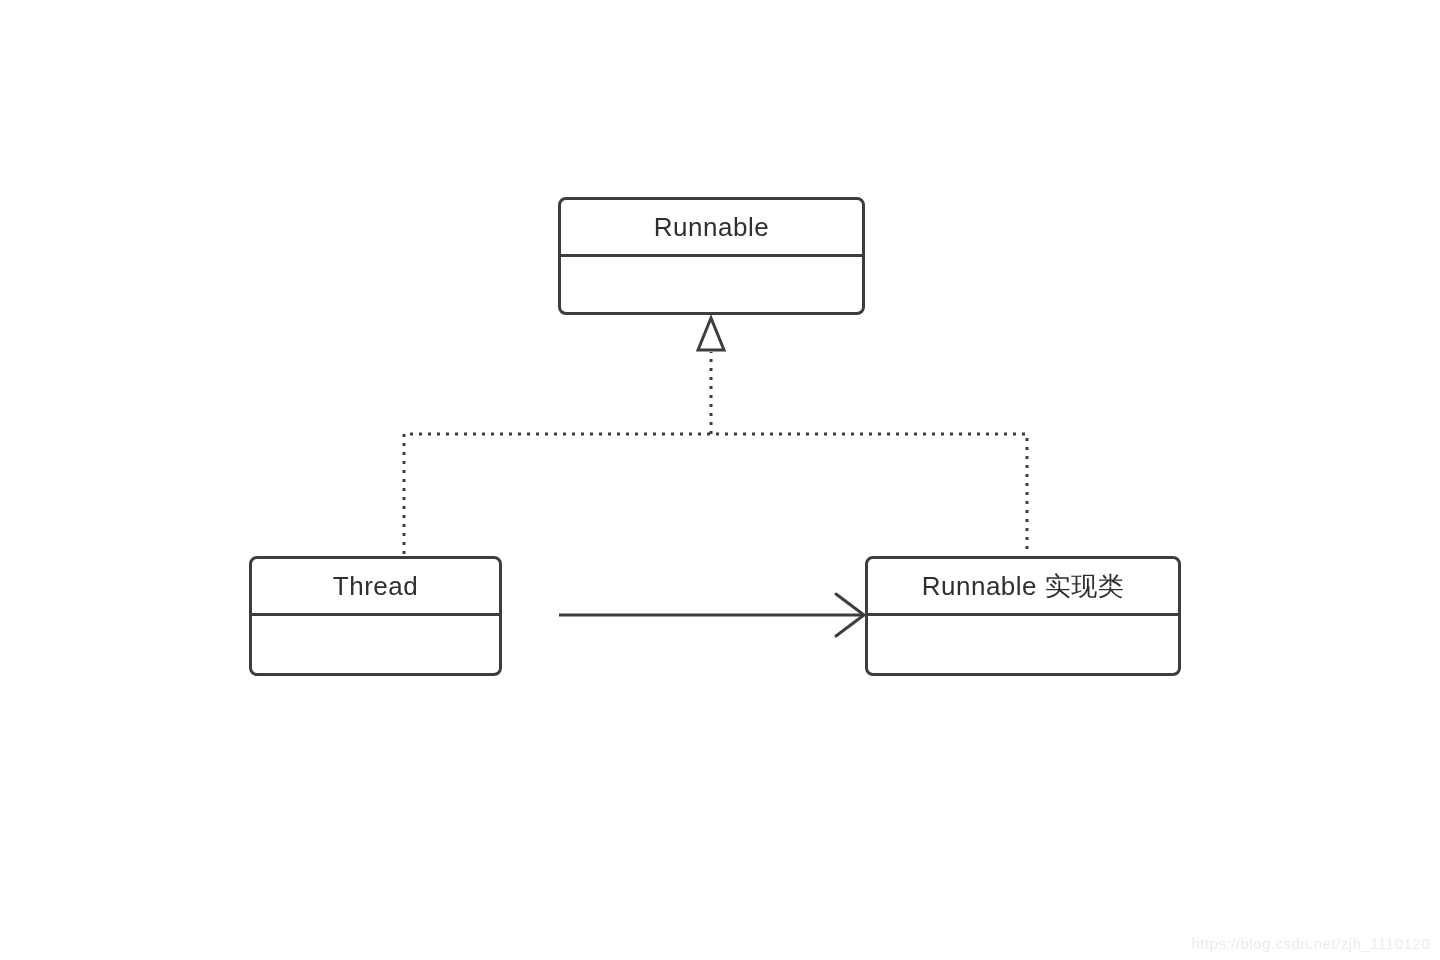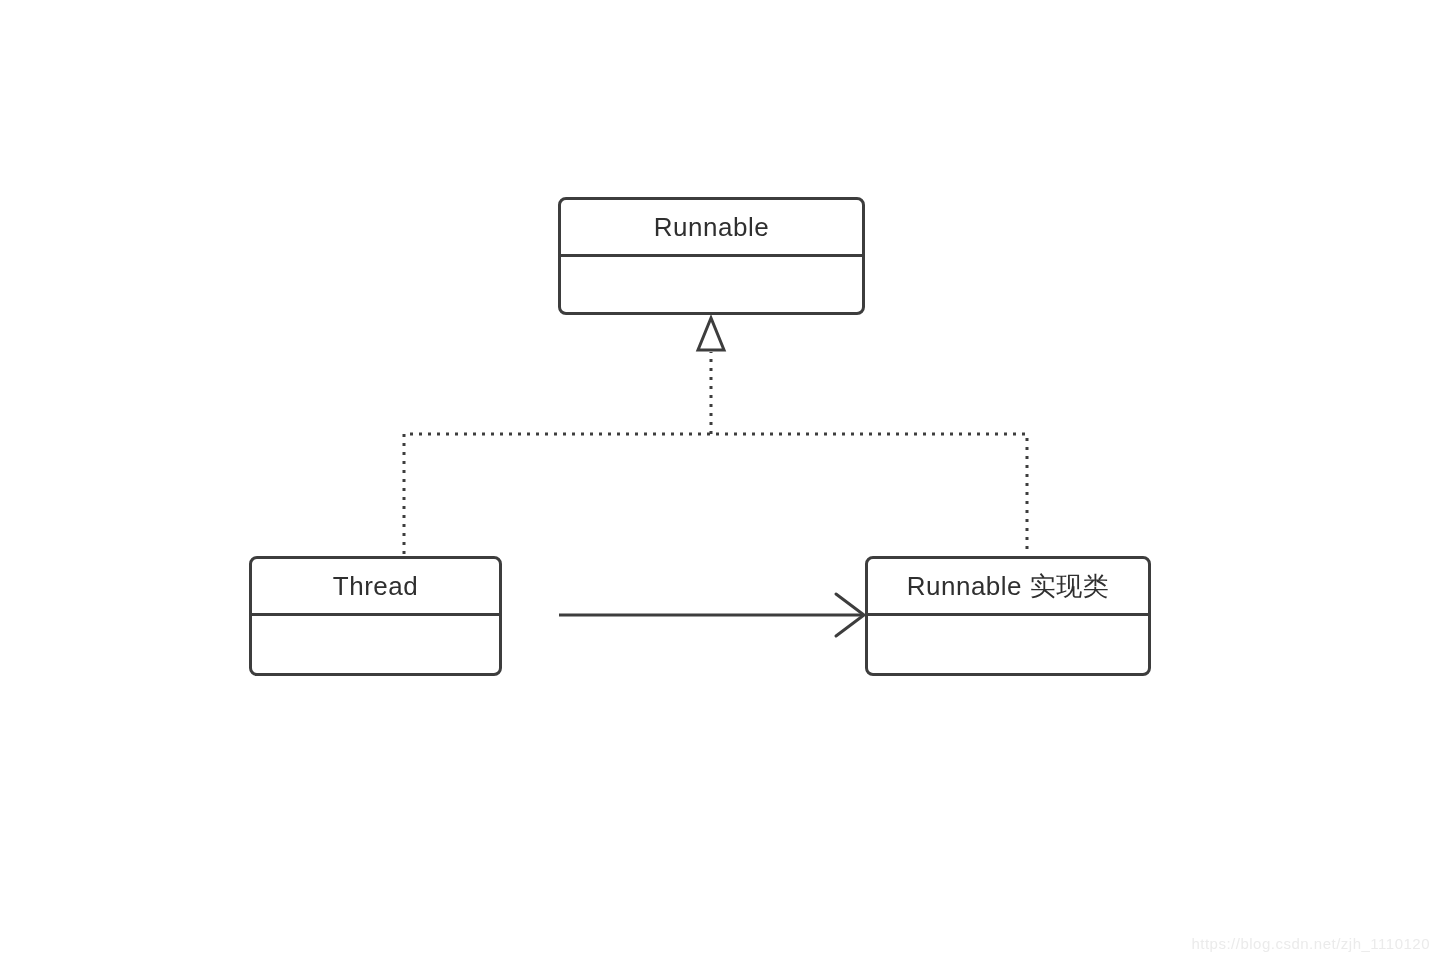--- a/index.html
+++ b/index.html
@@ -102,20 +102,20 @@
   <div class="uml-class" style="left:558px; top:197px; width:307px; height:118px;">
     <div class="uml-title">Runnable</div>
     <div class="uml-body"></div>
   </div>
 
   <div class="uml-class" style="left:249px; top:556px; width:253px; height:120px;">
     <div class="uml-title">Thread</div>
     <div class="uml-body"></div>
   </div>
 
-  <div class="uml-class" style="left:865px; top:556px; width:286px; height:120px;">
+  <div class="uml-class" style="left:865px; top:556px; width:316px; height:120px;">
     <div class="uml-title">Runnable 实现类</div>
     <div class="uml-body"></div>
   </div>
 
   <div class="watermark">https://blog.csdn.net/zjh_1110120</div>
 
 </div>
 
 </body></html>

